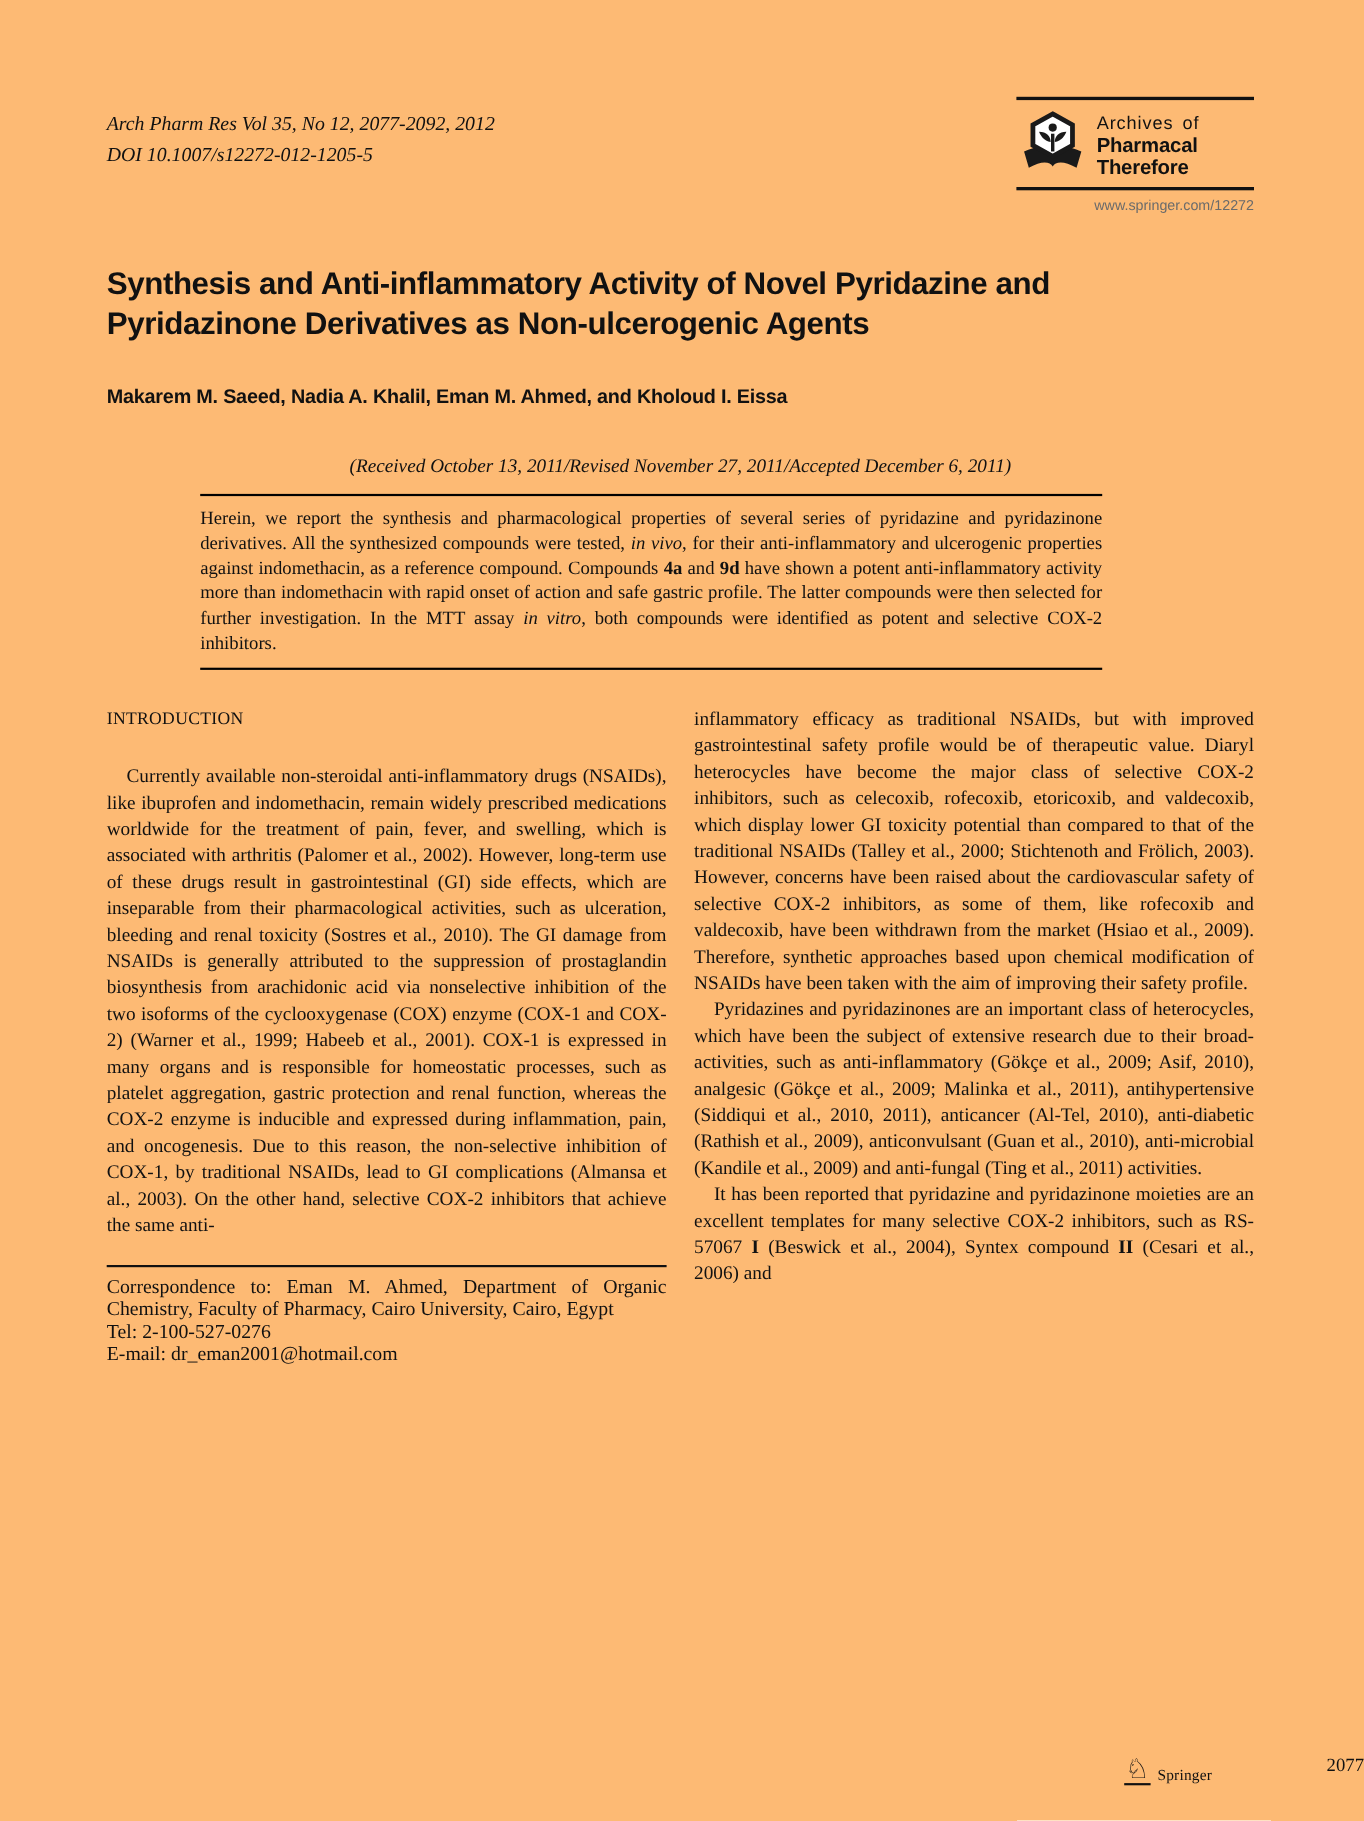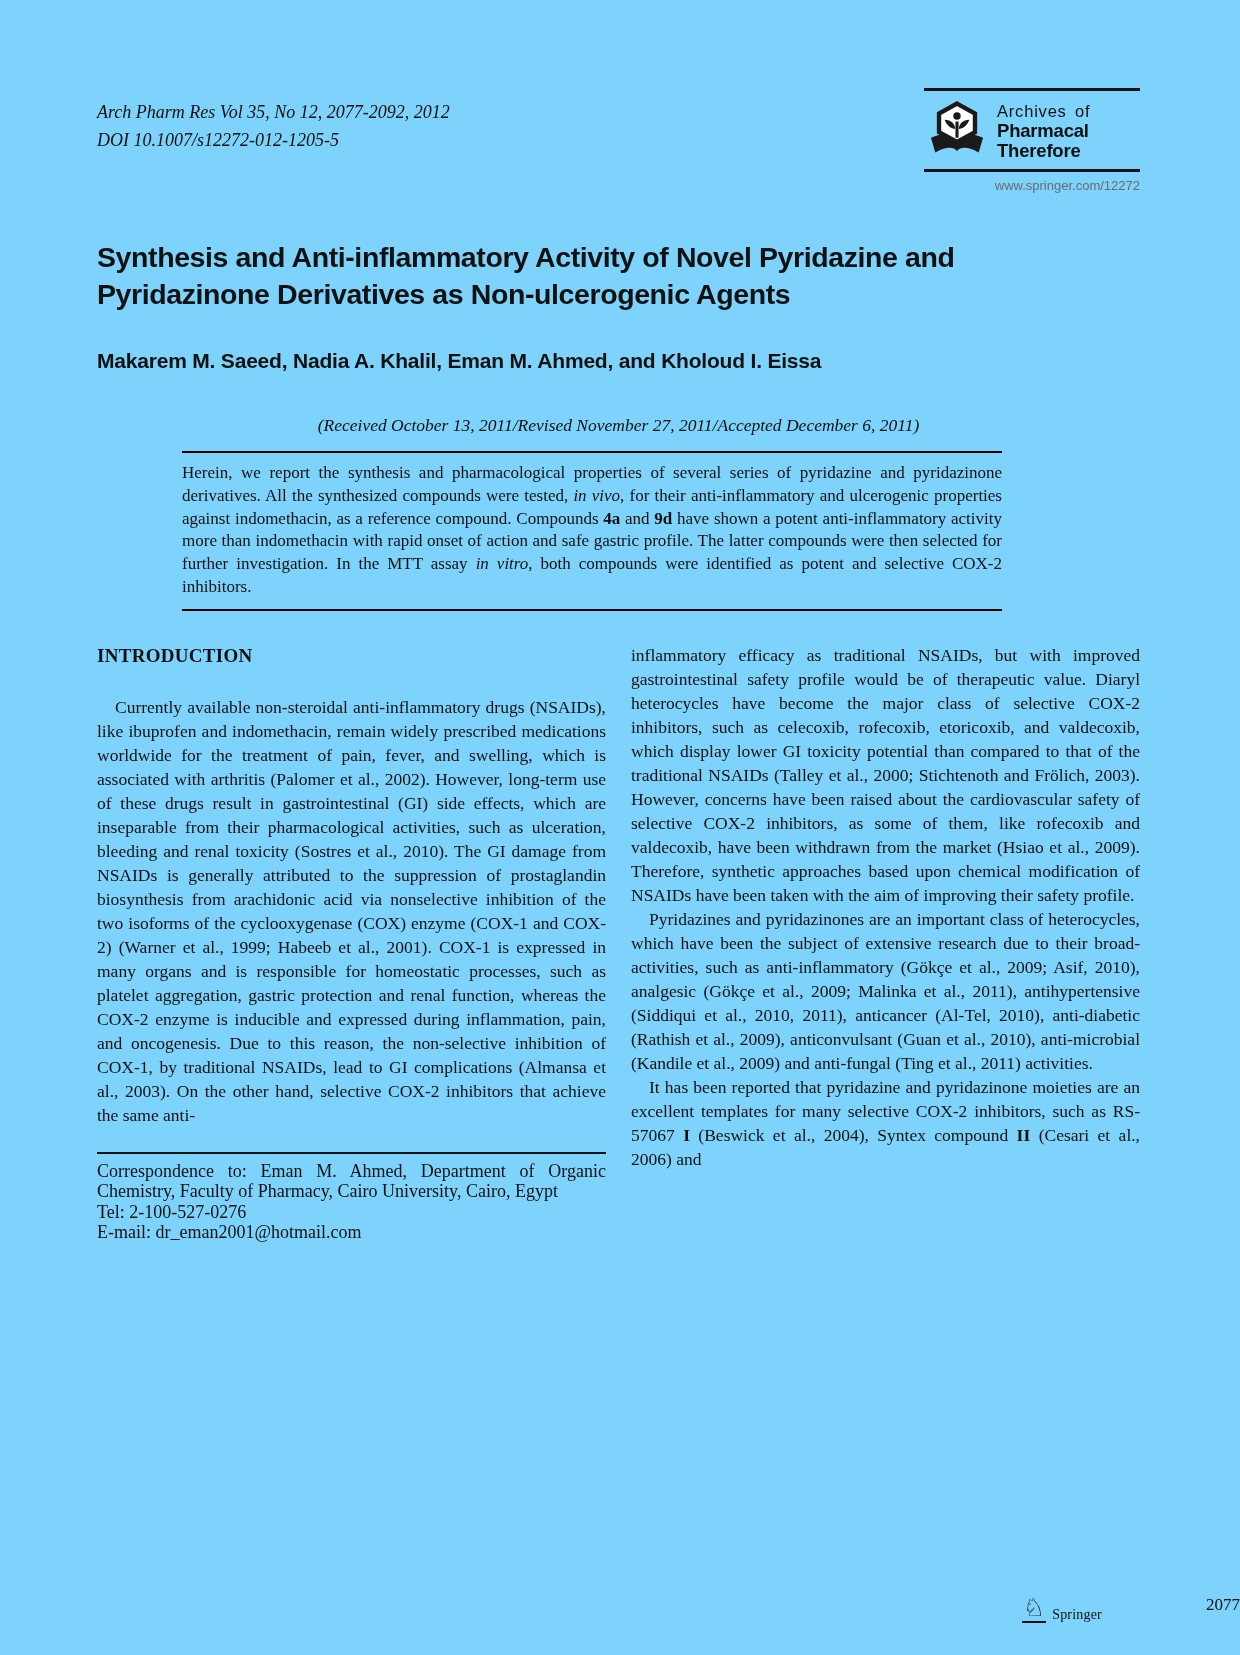--- a/index.html
+++ b/index.html
@@ -1,46 +1,46 @@
 <!DOCTYPE html>
 <html><head>
 <meta charset="utf-8">
 <style>
   html,body { margin:0; padding:0; background:#ffffff; }
   .page {
     width:1240px; height:1655px; position:relative; box-sizing:border-box;
-    padding:88px 100px 0 97px; background:#7dd3fc; color:#111;
+    padding:88px 100px 0 97px; background:#fdba74; color:#111;
     font-family:"Liberation Serif", serif; overflow:hidden;
   }
   
   .header { display:flex; justify-content:space-between; align-items:flex-start; }
   .citation { font-style:italic; font-size:18px; line-height:28px; margin-top:10px; }
   .logo-wrap { width:216px; flex:0 0 auto; }
   .logo-box { border-top:3px solid #111; border-bottom:3px solid #111; padding:10px 2px 8px; display:flex; align-items:center; gap:9px; }
   .logo-names { font-family:"Liberation Sans", sans-serif; line-height:20px; white-space:nowrap; }
   .ln1 { font-size:16.5px; letter-spacing:0.8px; word-spacing:3px; }
   .ln2, .ln3 { font-size:18.5px; font-weight:700; letter-spacing:-0.2px; }
   .logo-url { text-align:right; font-family:"Liberation Sans", sans-serif; font-size:13px; color:#6b6b6b; margin-top:6px; }
   
   .title { margin-top:46px; font-family:"Liberation Sans", sans-serif; font-weight:700;
            font-size:28.5px; line-height:37px; letter-spacing:-0.4px; }
-  .authors { margin-top:36px; font-family:"Liberation Sans", sans-serif; font-weight:700; font-size:21px; letter-spacing:-0.2px; }
+  .authors { margin-top:36px; font-family:"Liberation Sans", sans-serif; font-weight:700; font-size:18px; letter-spacing:-0.2px; }
   .affiliation { margin-top:10px; font-family:"Liberation Sans", sans-serif; font-style:italic; font-size:17px; letter-spacing:-0.2px; }
   .dates { margin-top:42px; text-align:center; font-style:italic; font-size:17.5px; }
   
   .abstract { margin:15px 138px 0 85px; border-top:2px solid #000; padding-top:9px; }
   .abstract-text { font-size:17px; line-height:22.8px; text-align:justify;
                    border-bottom:2px solid #000; padding-bottom:10px; }
   .keywords { padding-top:9px; font-size:17px; }
   .kw-label { font-weight:700; }
   .kw-text { margin-left:6px; }
   
   .columns { display:flex; gap:25px; margin-top:32px; }
   .col { flex:1 1 0; font-size:17.5px; line-height:24px; text-align:justify; }
-  .intro-heading { font-weight:700; font-size:19px; letter-spacing:0.3px; margin:1px 0 27px; text-align:left; }
+  .intro-heading { font-weight:400; font-size:16px; letter-spacing:0.3px; margin:1px 0 27px; text-align:left; }
   .para { margin:0; }
   .para + .para { margin-top:0; }
   .indent { text-indent:18px; }
   .footnote { margin-top:25px; border-top:2px solid #111; padding-top:7px;
               font-size:18px; line-height:20.5px; text-align:justify; }
   
   .page-number { position:absolute; bottom:40px; left:0; width:100%; text-align:right; font-size:17px; }
   .springer { position:absolute; right:138px; bottom:32px; display:flex; align-items:flex-end; gap:6px; }
   .springer-glyph { font-family:"DejaVu Sans", sans-serif; font-size:25px; line-height:0.95; border-bottom:2.5px solid #111; padding:0 1px 1px; }
   .springer-name { font-size:14px; letter-spacing:0.2px; }

